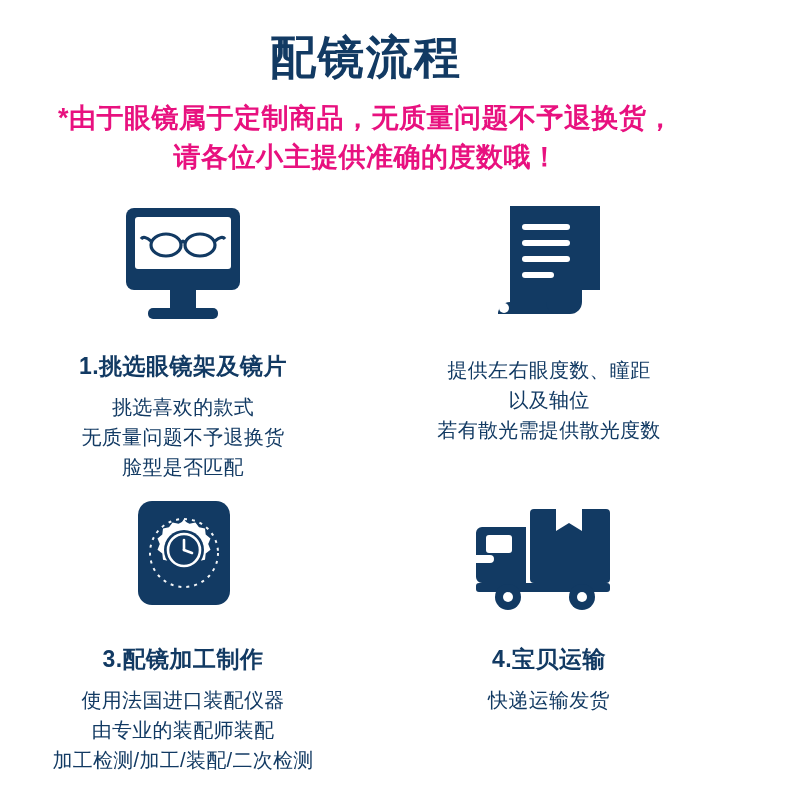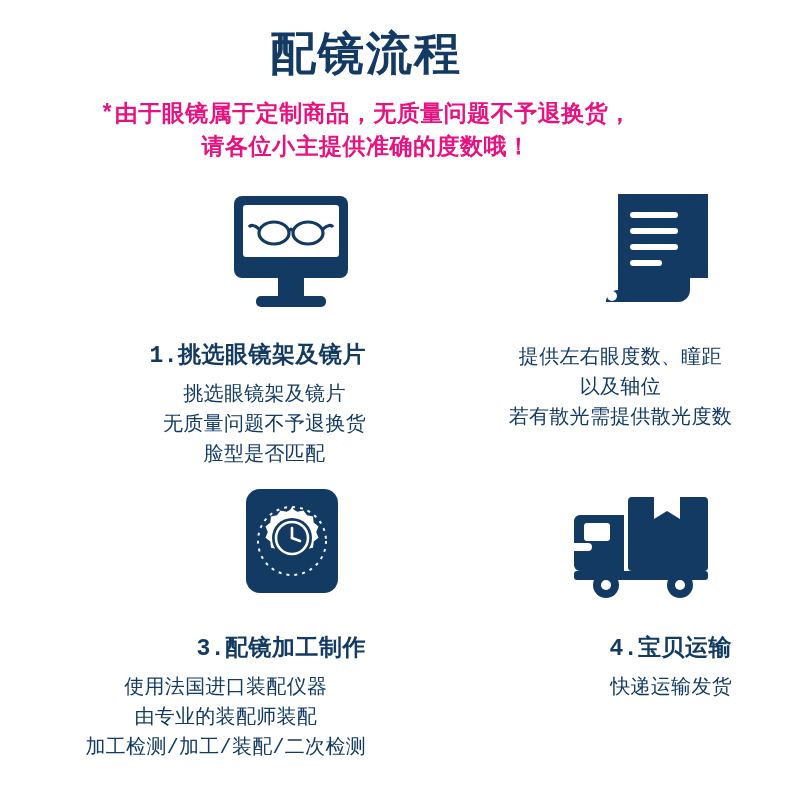--- a/index.html
+++ b/index.html
@@ -11,55 +11,54 @@
     height: 800px;
     background: #ffffff;
     font-family: "Liberation Sans", sans-serif;
     overflow: hidden;
   }
   .page {
     position: relative;
     width: 732px;
     height: 800px;
     box-sizing: border-box;
-    font-family: Liberation Mono, monospace;
   }
   .title {
     text-align: center;
     font-size: 46px;
     font-weight: bold;
     color: #123a63;
     letter-spacing: 2px;
     margin: 0;
     padding-top: 32px;
     line-height: 1.1;
   }
   .notice {
     text-align: center;
     color: #e8117f;
-    font-size: 23px;
+    font-size: 27px;
     font-weight: bold;
     line-height: 1.45;
     margin-top: 16px;
     letter-spacing: 0.5px;
   }
   .notice .line {
     display: block;
   }
   .grid {
     margin-top: 18px;
     display: grid;
     grid-template-columns: 1fr 1fr;
     grid-template-rows: auto auto;
     row-gap: 6px;
   }
   .cell {
     display: flex;
     flex-direction: column;
-    align-items: flex-end;
+    align-items: center;
   }
   .icon-wrap {
     height: 150px;
     display: flex;
     align-items: center;
     justify-content: center;
   }
   .step-title {
     font-size: 23px;
     font-weight: bold;
@@ -105,21 +104,21 @@
             <ellipse cx="58" cy="45" rx="15" ry="11"></ellipse>
             <ellipse cx="92" cy="45" rx="15" ry="11"></ellipse>
             <path d="M73 43 q2 -4 4 0"></path>
             <path d="M43 41 q-7 -6 -10 -2"></path>
             <path d="M107 41 q7 -6 10 -2"></path>
           </g>
         </svg>
       </div>
       <div class="step-title">1.挑选眼镜架及镜片</div>
       <div class="step-desc">
-        <span class="line">挑选眼镜架及镜片</span>
+        <span class="line">挑选喜欢的款式</span>
         <span class="line">无质量问题不予退换货</span>
         <span class="line">脸型是否匹配</span>
       </div>
     </div>
 
     <div class="cell">
       <div class="icon-wrap">
         <svg width="150" height="140" viewBox="0 0 150 140">
           <rect x="68" y="6" width="58" height="84" fill="#123a63"></rect>
           <path d="M36 6 h72 v96 a12 12 0 0 1 -12 12 h-60 z" fill="#123a63"></path>

